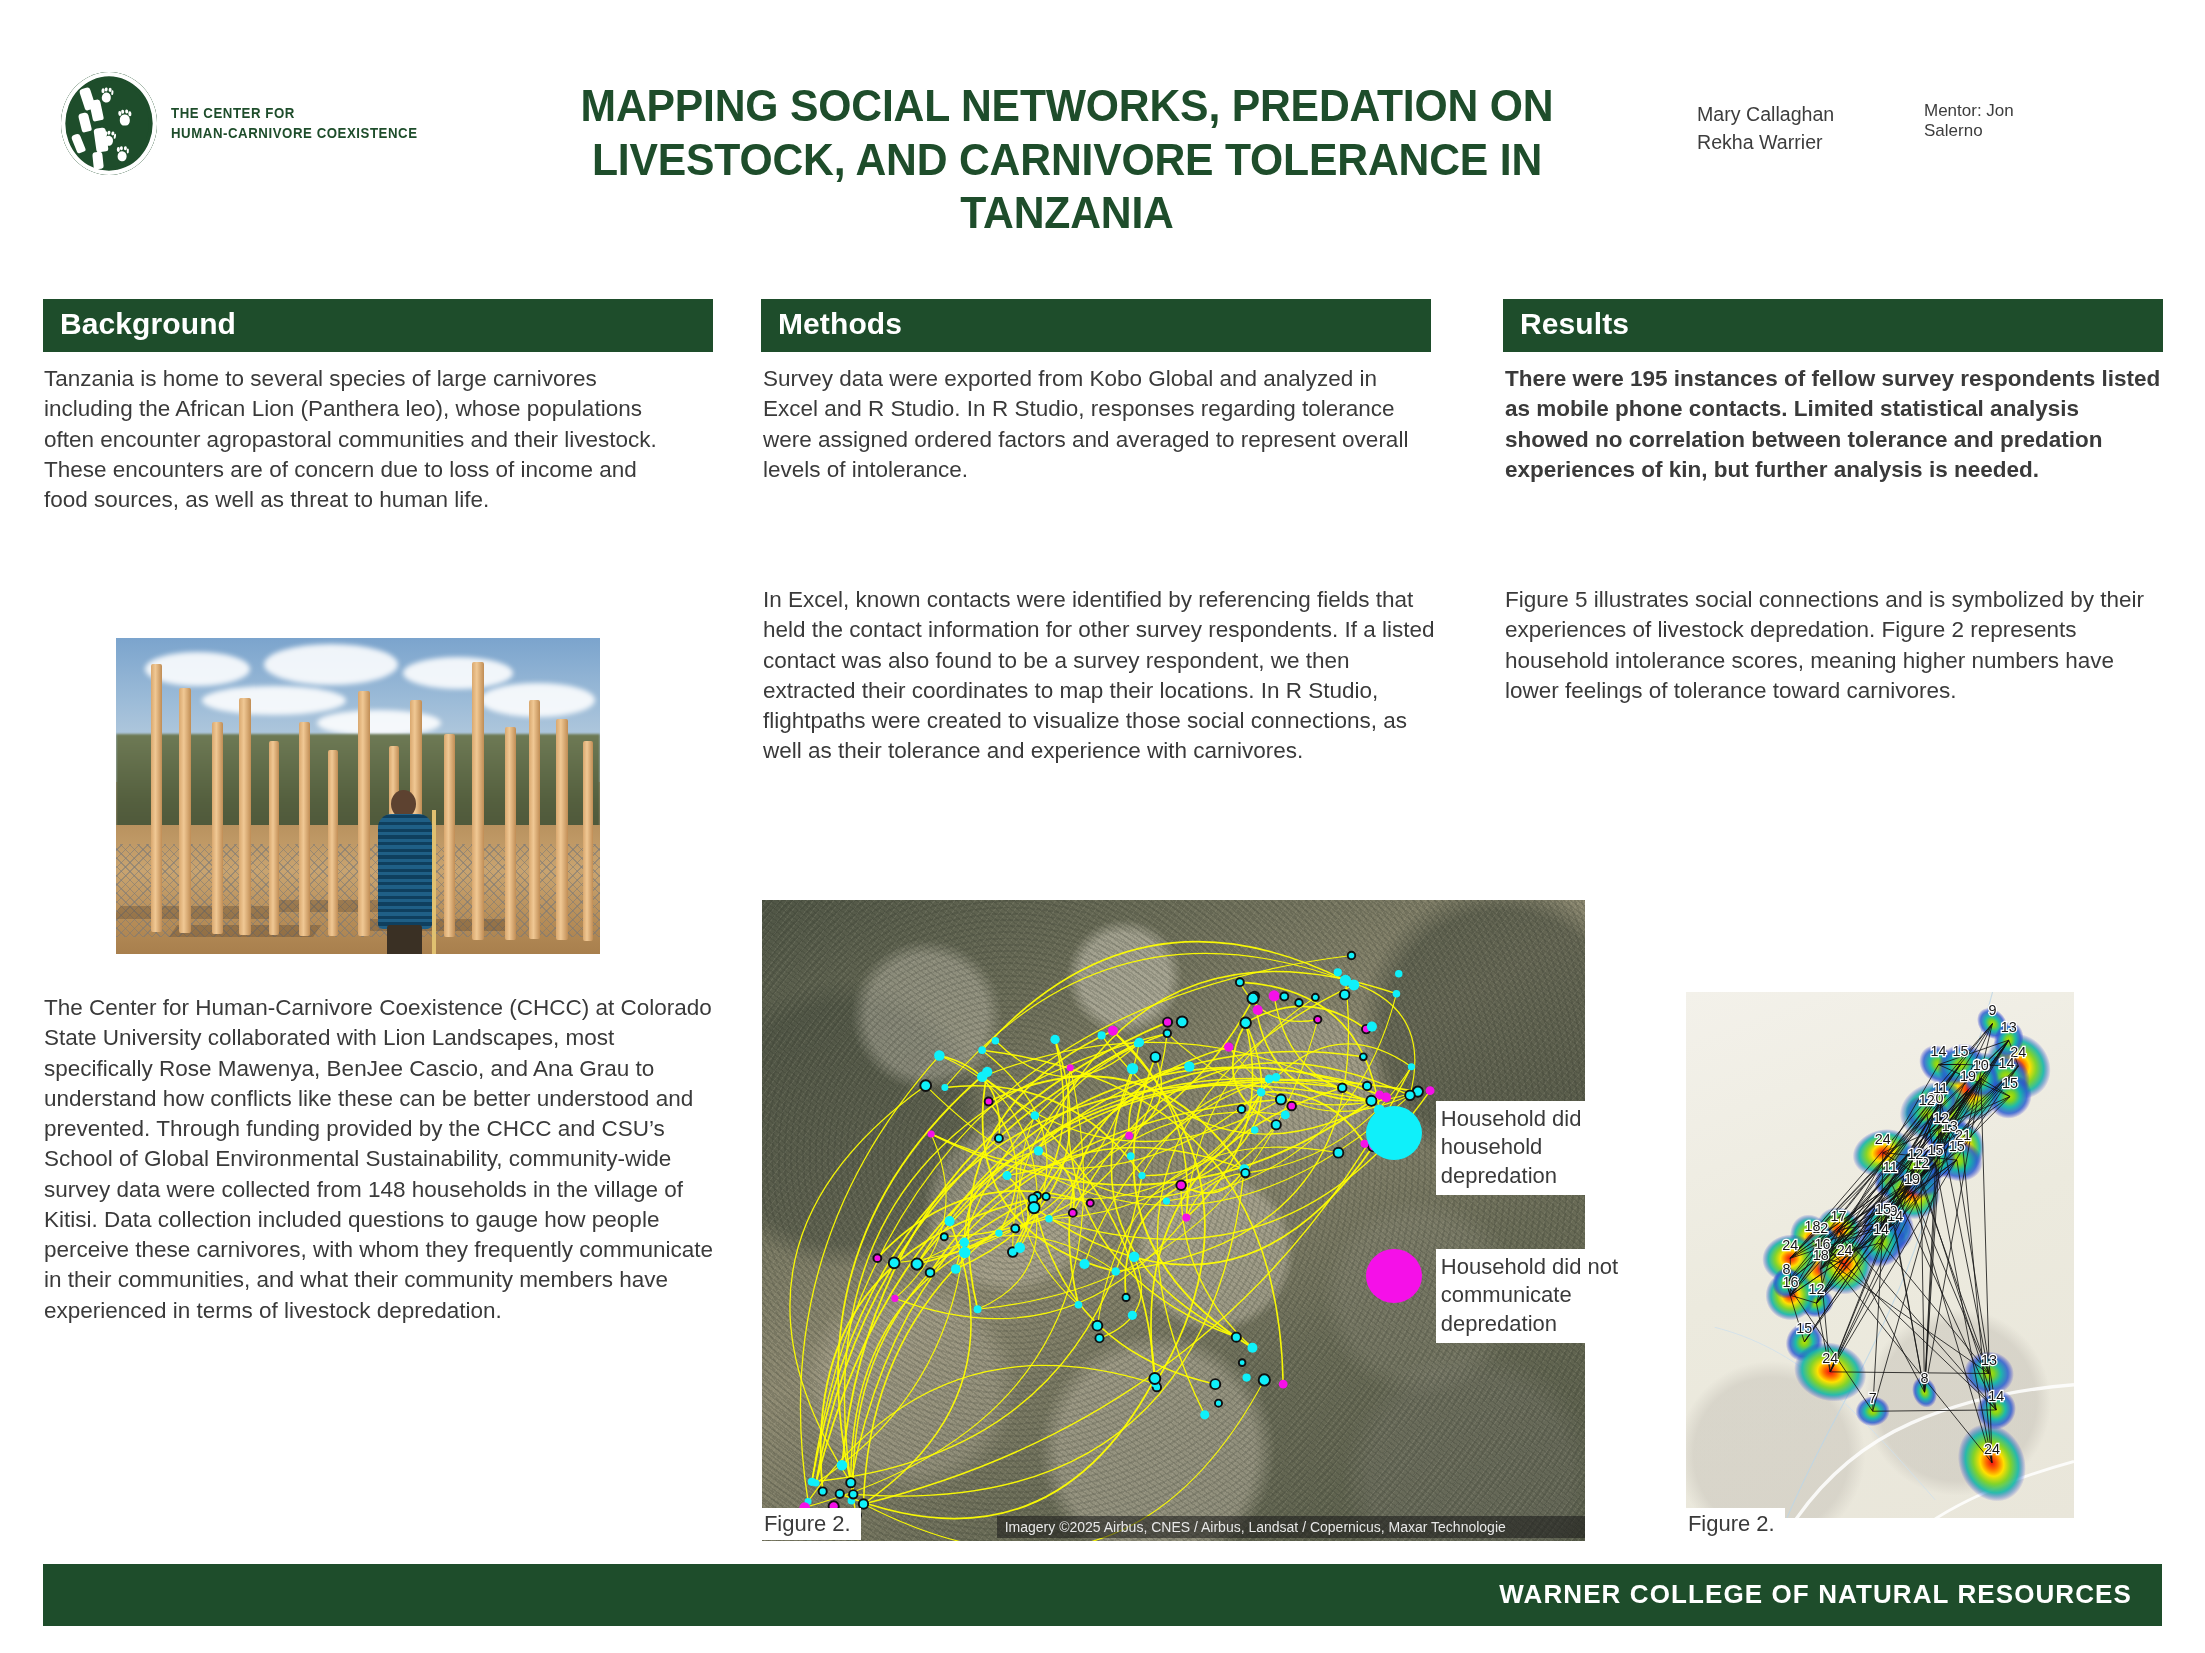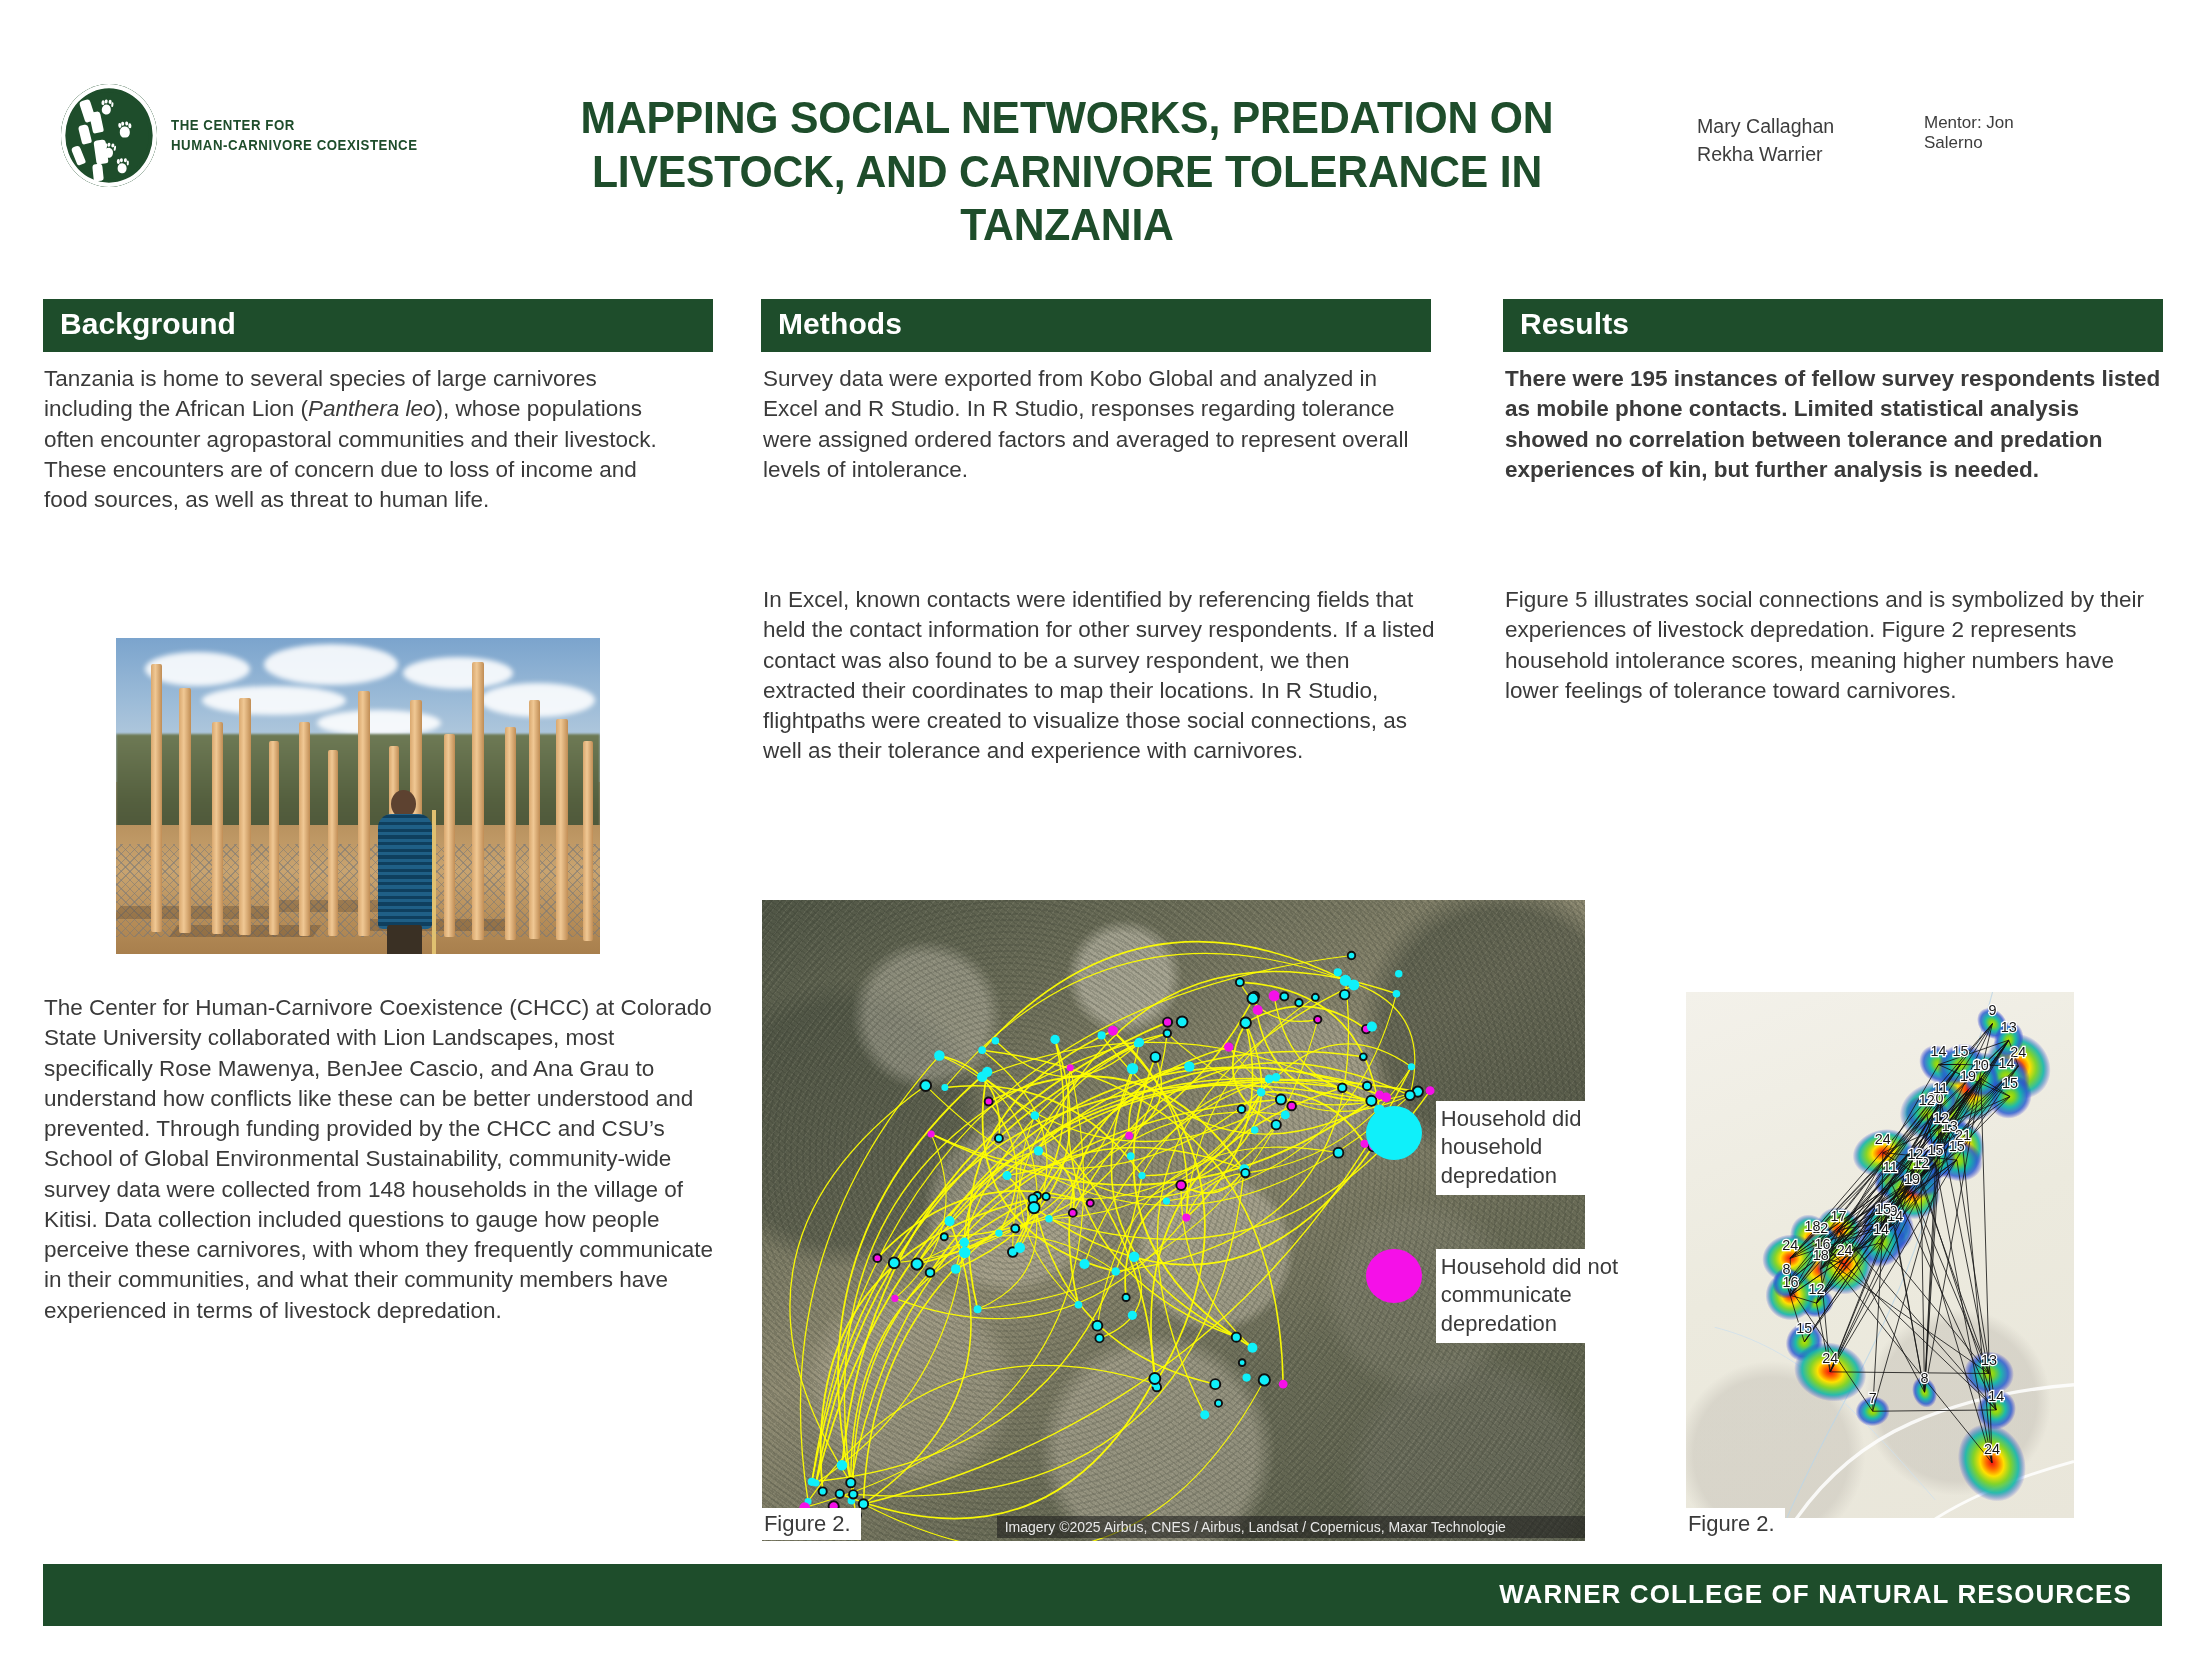--- a/index.html
+++ b/index.html
@@ -1,20 +1,20 @@
 <!DOCTYPE html>
 <html style="font-size:7.7px"><head>
 <meta charset="utf-8">
 <style>
   html,body{margin:0;padding:0;background:#fff;}
   body{width:2205px;height:1654px;position:relative;overflow:hidden;
        font-family:"Liberation Sans",sans-serif;color:#3a3a3a;}
 
   
-  #header{position:absolute;left:0;top:0;width:2021px;height:268px;margin-top:12px;}
+  #header{position:absolute;left:0;top:0;width:2021px;height:268px;}
   #logo-wrap{position:absolute;left:61px;top:72px;display:flex;align-items:center;gap:14.4px;}
   #logo-mark{width:96px;height:103px;border-radius:50%;background:#1E4D2B;
              position:relative;box-shadow:inset 0 0 0 4.3px #ffffff, inset 0 0 0 8.1px #1E4D2B;}
   .paw{position:absolute;}
   .paw .pad{position:absolute;background:#fff;border-radius:50% 50% 45% 45%;}
   .paw .toe{position:absolute;background:#fff;border-radius:50%;}
   .boot{position:absolute;background:#fff;border-radius:3.4px 3.4px 2.4px 2.4px;}
   #logo-text{line-height:1.38;}
   #logo-text div{color:#1E4D2B;font-weight:bold;font-size:14.4px;letter-spacing:0.6px;
                  font-family:"Liberation Sans Narrow","Liberation Sans",sans-serif;
@@ -29,21 +29,21 @@
 
   
   .sec-bar{position:absolute;background:#1E4D2B;height:53px;}
   .sec-bar span{color:#fff;font-size:30px;font-weight:bold;position:absolute;left:17px;top:8.1px;
                 letter-spacing:0.1px;}
 
   
   .body-txt{position:absolute;font-size:22.5px;line-height:1.345;color:#3a3a3a;}
   .body-txt p{margin:0 0 22.5px 0;}
   .body-txt p:last-child{margin-bottom:0;}
-  .ital{font-style:italic;}
+  .ital{}
 
   
   #bg-bar{left:43px;top:299px;width:670px;}
   #bg-p1{left:44px;top:364px;width:637px;}
   #photo{position:absolute;left:116px;top:638px;width:484px;height:316px;overflow:hidden;
          background:#b9a284;}
   #bg-p2{left:44px;top:993px;width:670px;}
 
   
   .ph-layer{position:absolute;}

